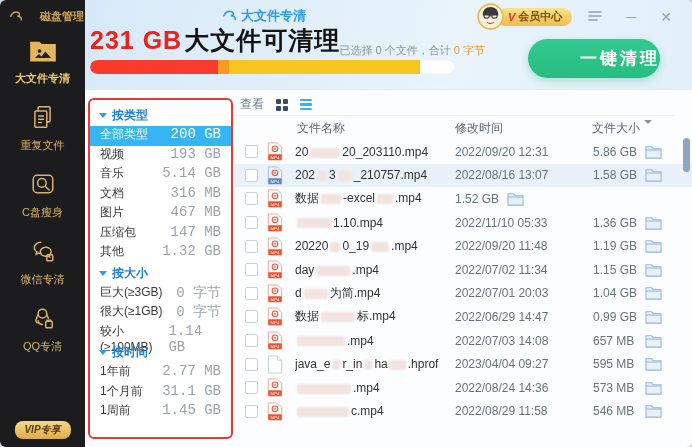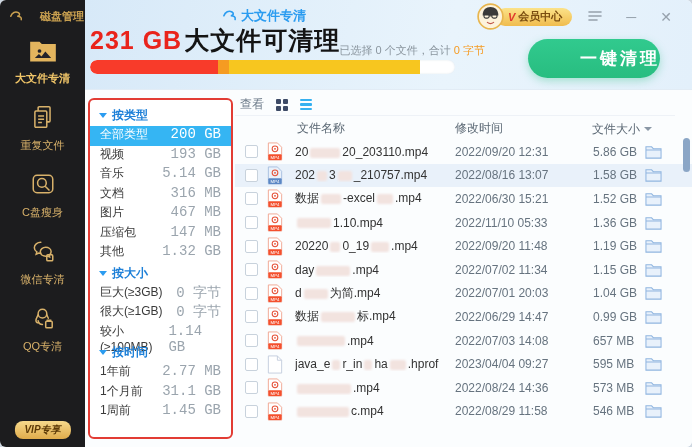--- a/index.html
+++ b/index.html
@@ -49,21 +49,21 @@
   .table-area { position:absolute; left:150px; top:0; width:457px; height:357px; }
   .toolbar { position:absolute; left:0; top:4px; width:440px; height:22px; display:flex; align-items:center; gap:12px; padding-left:5px; border-bottom:1px solid #eef2f7; }
   .toolbar .view-lbl { font-size:12px; color:#6b7a88; }
   .icon-grid { display:grid; grid-template-columns:5px 5px; grid-gap:2px; cursor:pointer; }
   .icon-grid i { width:5px; height:5px; background:#3d4a66; border-radius:1px; }
   .icon-list { display:flex; flex-direction:column; gap:2px; cursor:pointer; }
   .icon-list i { width:12px; height:2.5px; background:#35b0f0; border-radius:1px; }
   .thead { position:absolute; left:0; top:30px; width:457px; height:18px; display:flex; font-size:12px; color:#5b6874; }
   .thead .c-name { margin-left:62px; width:158px; }
   .thead .c-time { width:137px; }
-  .thead .c-size { width:60px; display:flex; align-items:center; gap:4px; cursor:pointer; }
+  .thead .c-size { width:60px; display:flex; gap:4px; cursor:pointer; }
   .caret { width:0; height:0; border-left:4px solid transparent; border-right:4px solid transparent; border-top:4px solid #8a97a5; }
   .rows { position:absolute; left:0; top:50px; width:457px; }
   .trow { display:flex; align-items:center; height:23.6px; padding-left:10px; }
   .trow.hl { background:#e9f1fa; }
   .cb { width:13px; height:13px; border:1px solid #c8d2dc; border-radius:2px; background:#fff; flex:0 0 13px; cursor:pointer; }
   .ficon { flex:0 0 16px; margin-left:9px; height:19px; }
   .fname { flex:0 0 160px; margin-left:12px; font-size:12px; color:#333; white-space:nowrap; overflow:hidden; }
   .fname .blur { display:inline-block; height:10px; border-radius:2px; background:#f2e3df; filter:blur(1.3px); vertical-align:middle; margin:0 2px; }
   .ftime { flex:0 0 138px; font-size:12px; color:#66737f; }
   .fsize { flex:0 0 52px; font-size:12px; color:#66737f; }
@@ -314,21 +314,20 @@
           <div class="trow">
             <span class="cb"></span>
             <span class="ficon"><svg width="16" height="19" viewBox="0 0 16 20">
                 <path d="M1 1h9.5L15 5.5V19H1z" fill="#fff" stroke="#f0a894" stroke-width="1"></path>
                 <circle cx="8" cy="7.2" r="3" fill="none" stroke="#e5533a" stroke-width="1.1"></circle>
                 <circle cx="8" cy="7.2" r="1" fill="#e5533a"></circle>
                 <rect x="1" y="13" width="14" height="6" rx="1" fill="#f4502e"></rect>
                 <text x="8" y="17.7" font-size="4.6" fill="#fff" text-anchor="middle" font-family="sans-serif">MP4</text>
               </svg></span>
             <span class="fname"><span>数据</span><span class="blur" style="width: 20px;"></span><span>-excel</span><span class="blur" style="width: 16px;"></span><span>.mp4</span></span>
-            <span class="ftime">2022/06/30 15:21</span>
             <span class="fsize">1.52 GB</span>
             <span class="fold-btn"><svg width="17" height="14" viewBox="0 0 18 14">
                 <path d="M1 1.5h6l1.8 2H17v10H1z" fill="#e8f1fb" stroke="#91b6e0" stroke-width="1.1"></path>
                 <path d="M1 4.8h16" stroke="#91b6e0" stroke-width="1.1"></path>
               </svg></span>
           </div>
           <div class="trow">
             <span class="cb"></span>
             <span class="ficon"><svg width="16" height="19" viewBox="0 0 16 20">
                 <path d="M1 1h9.5L15 5.5V19H1z" fill="#fff" stroke="#f0a894" stroke-width="1"></path>

